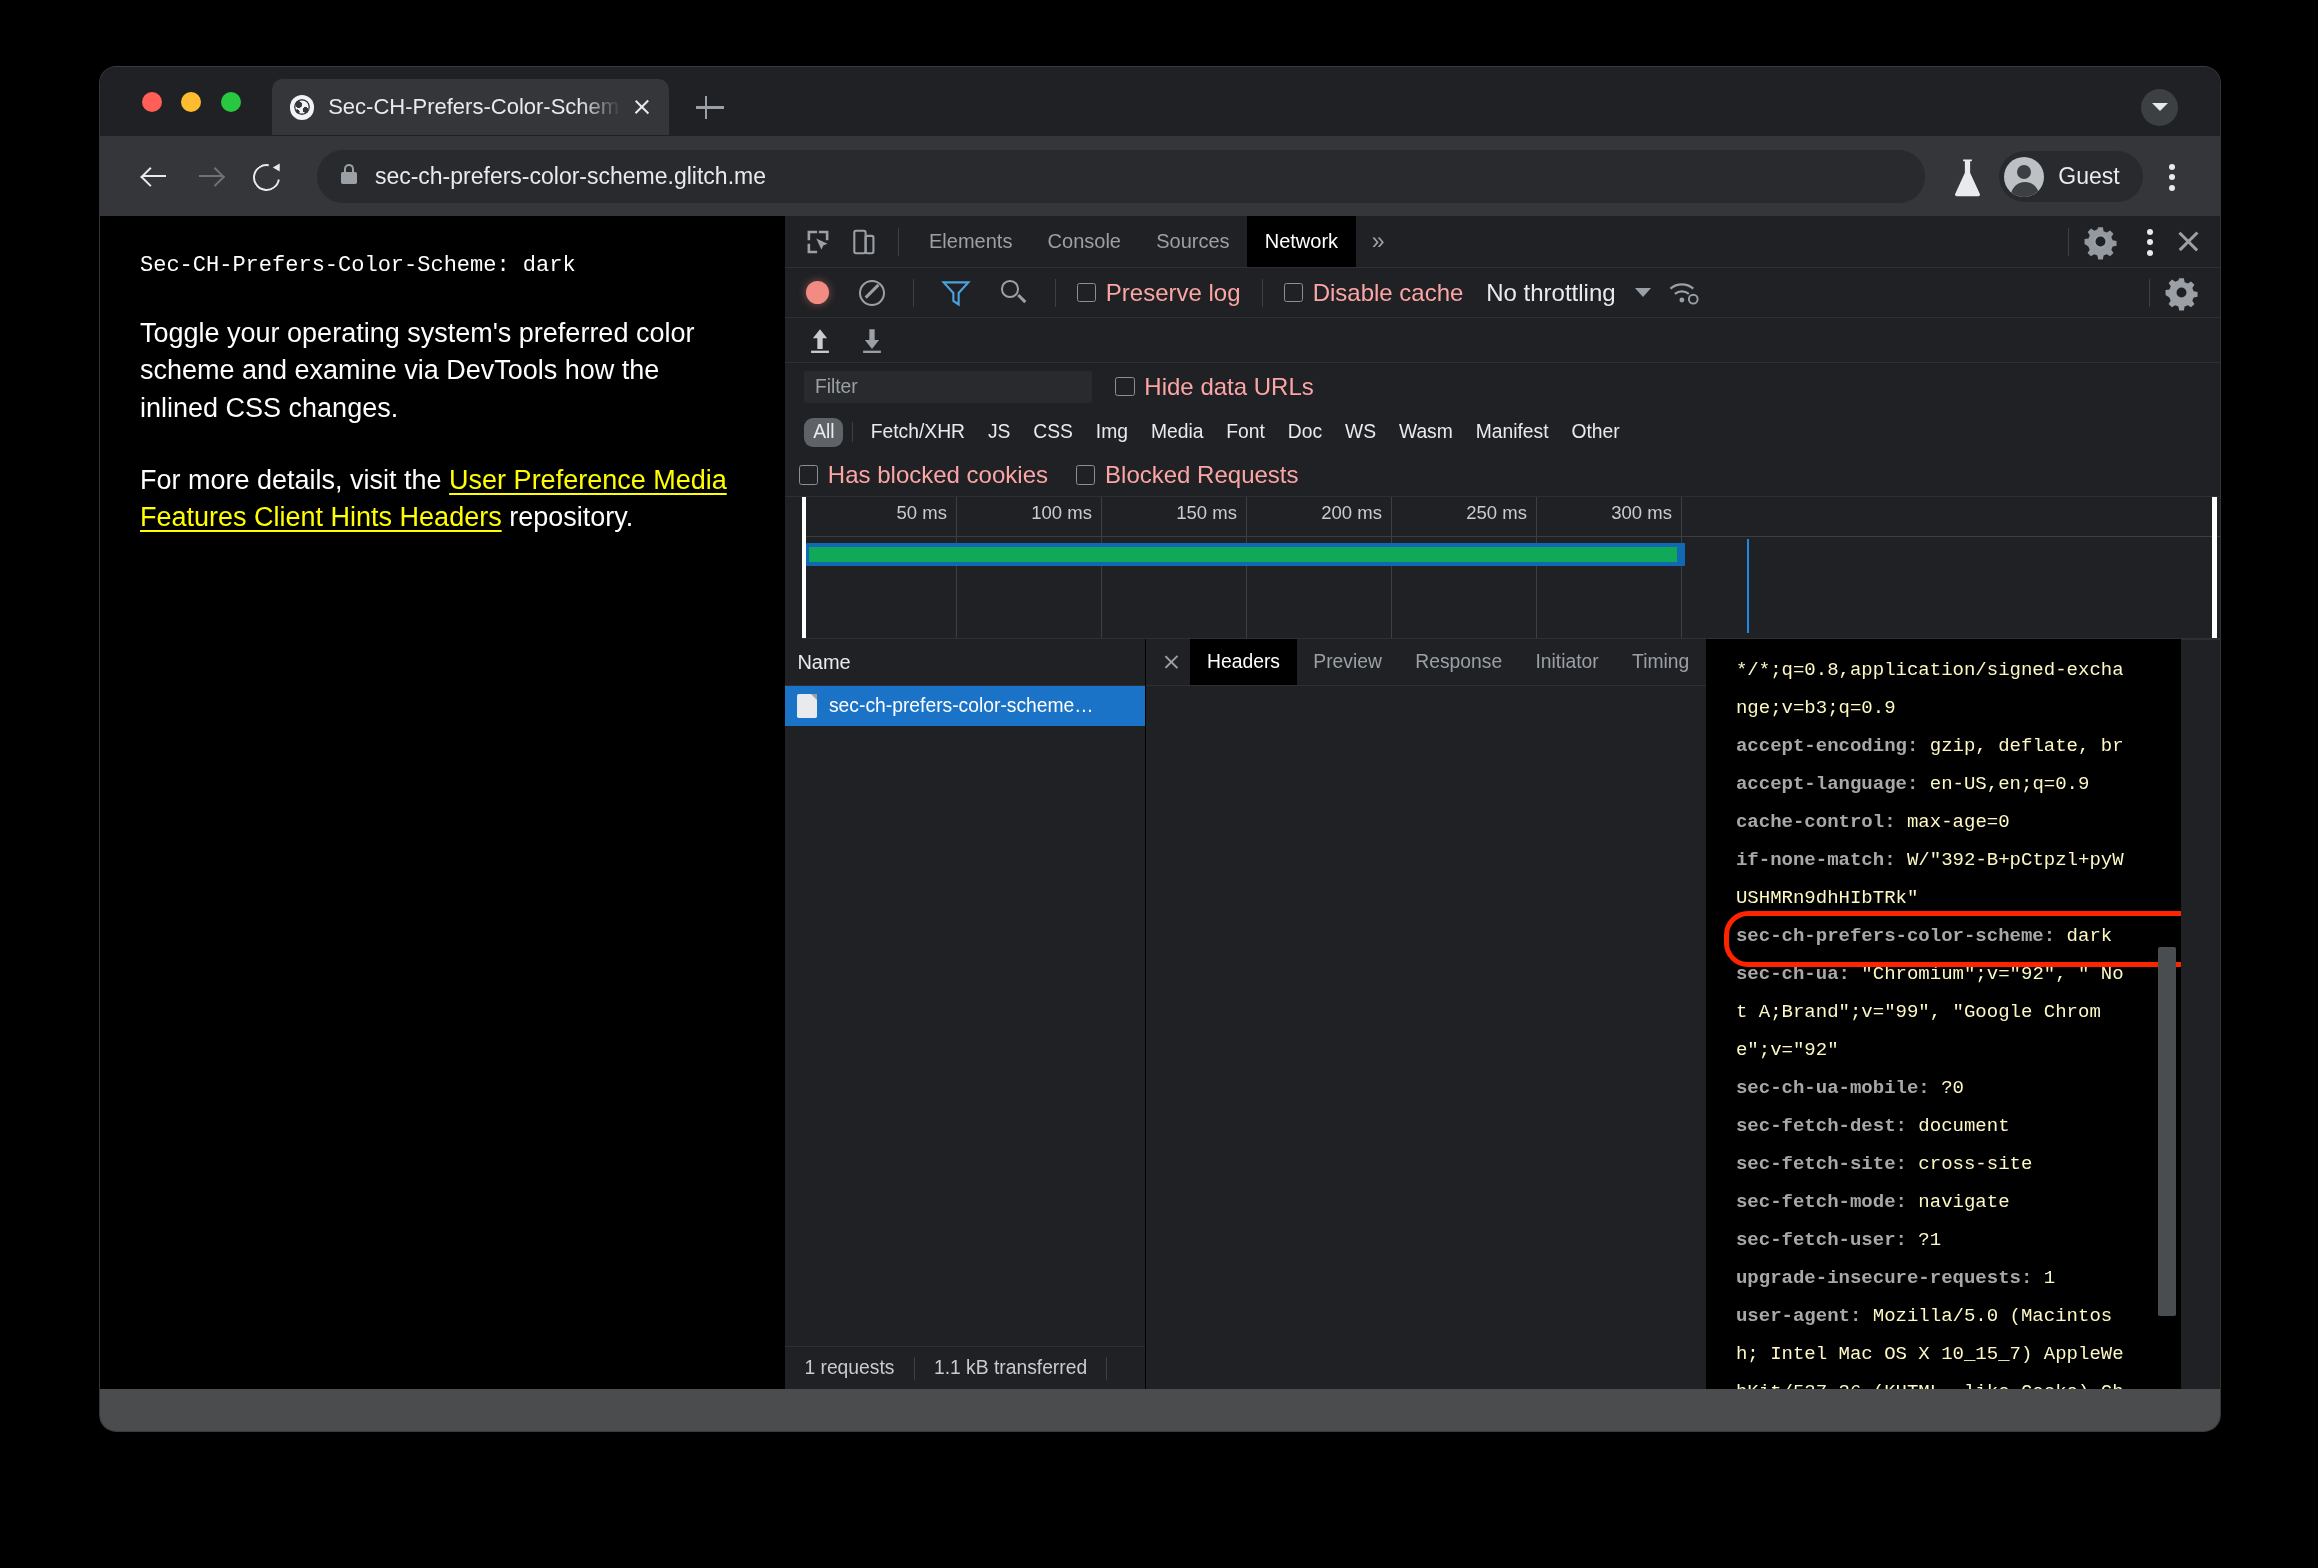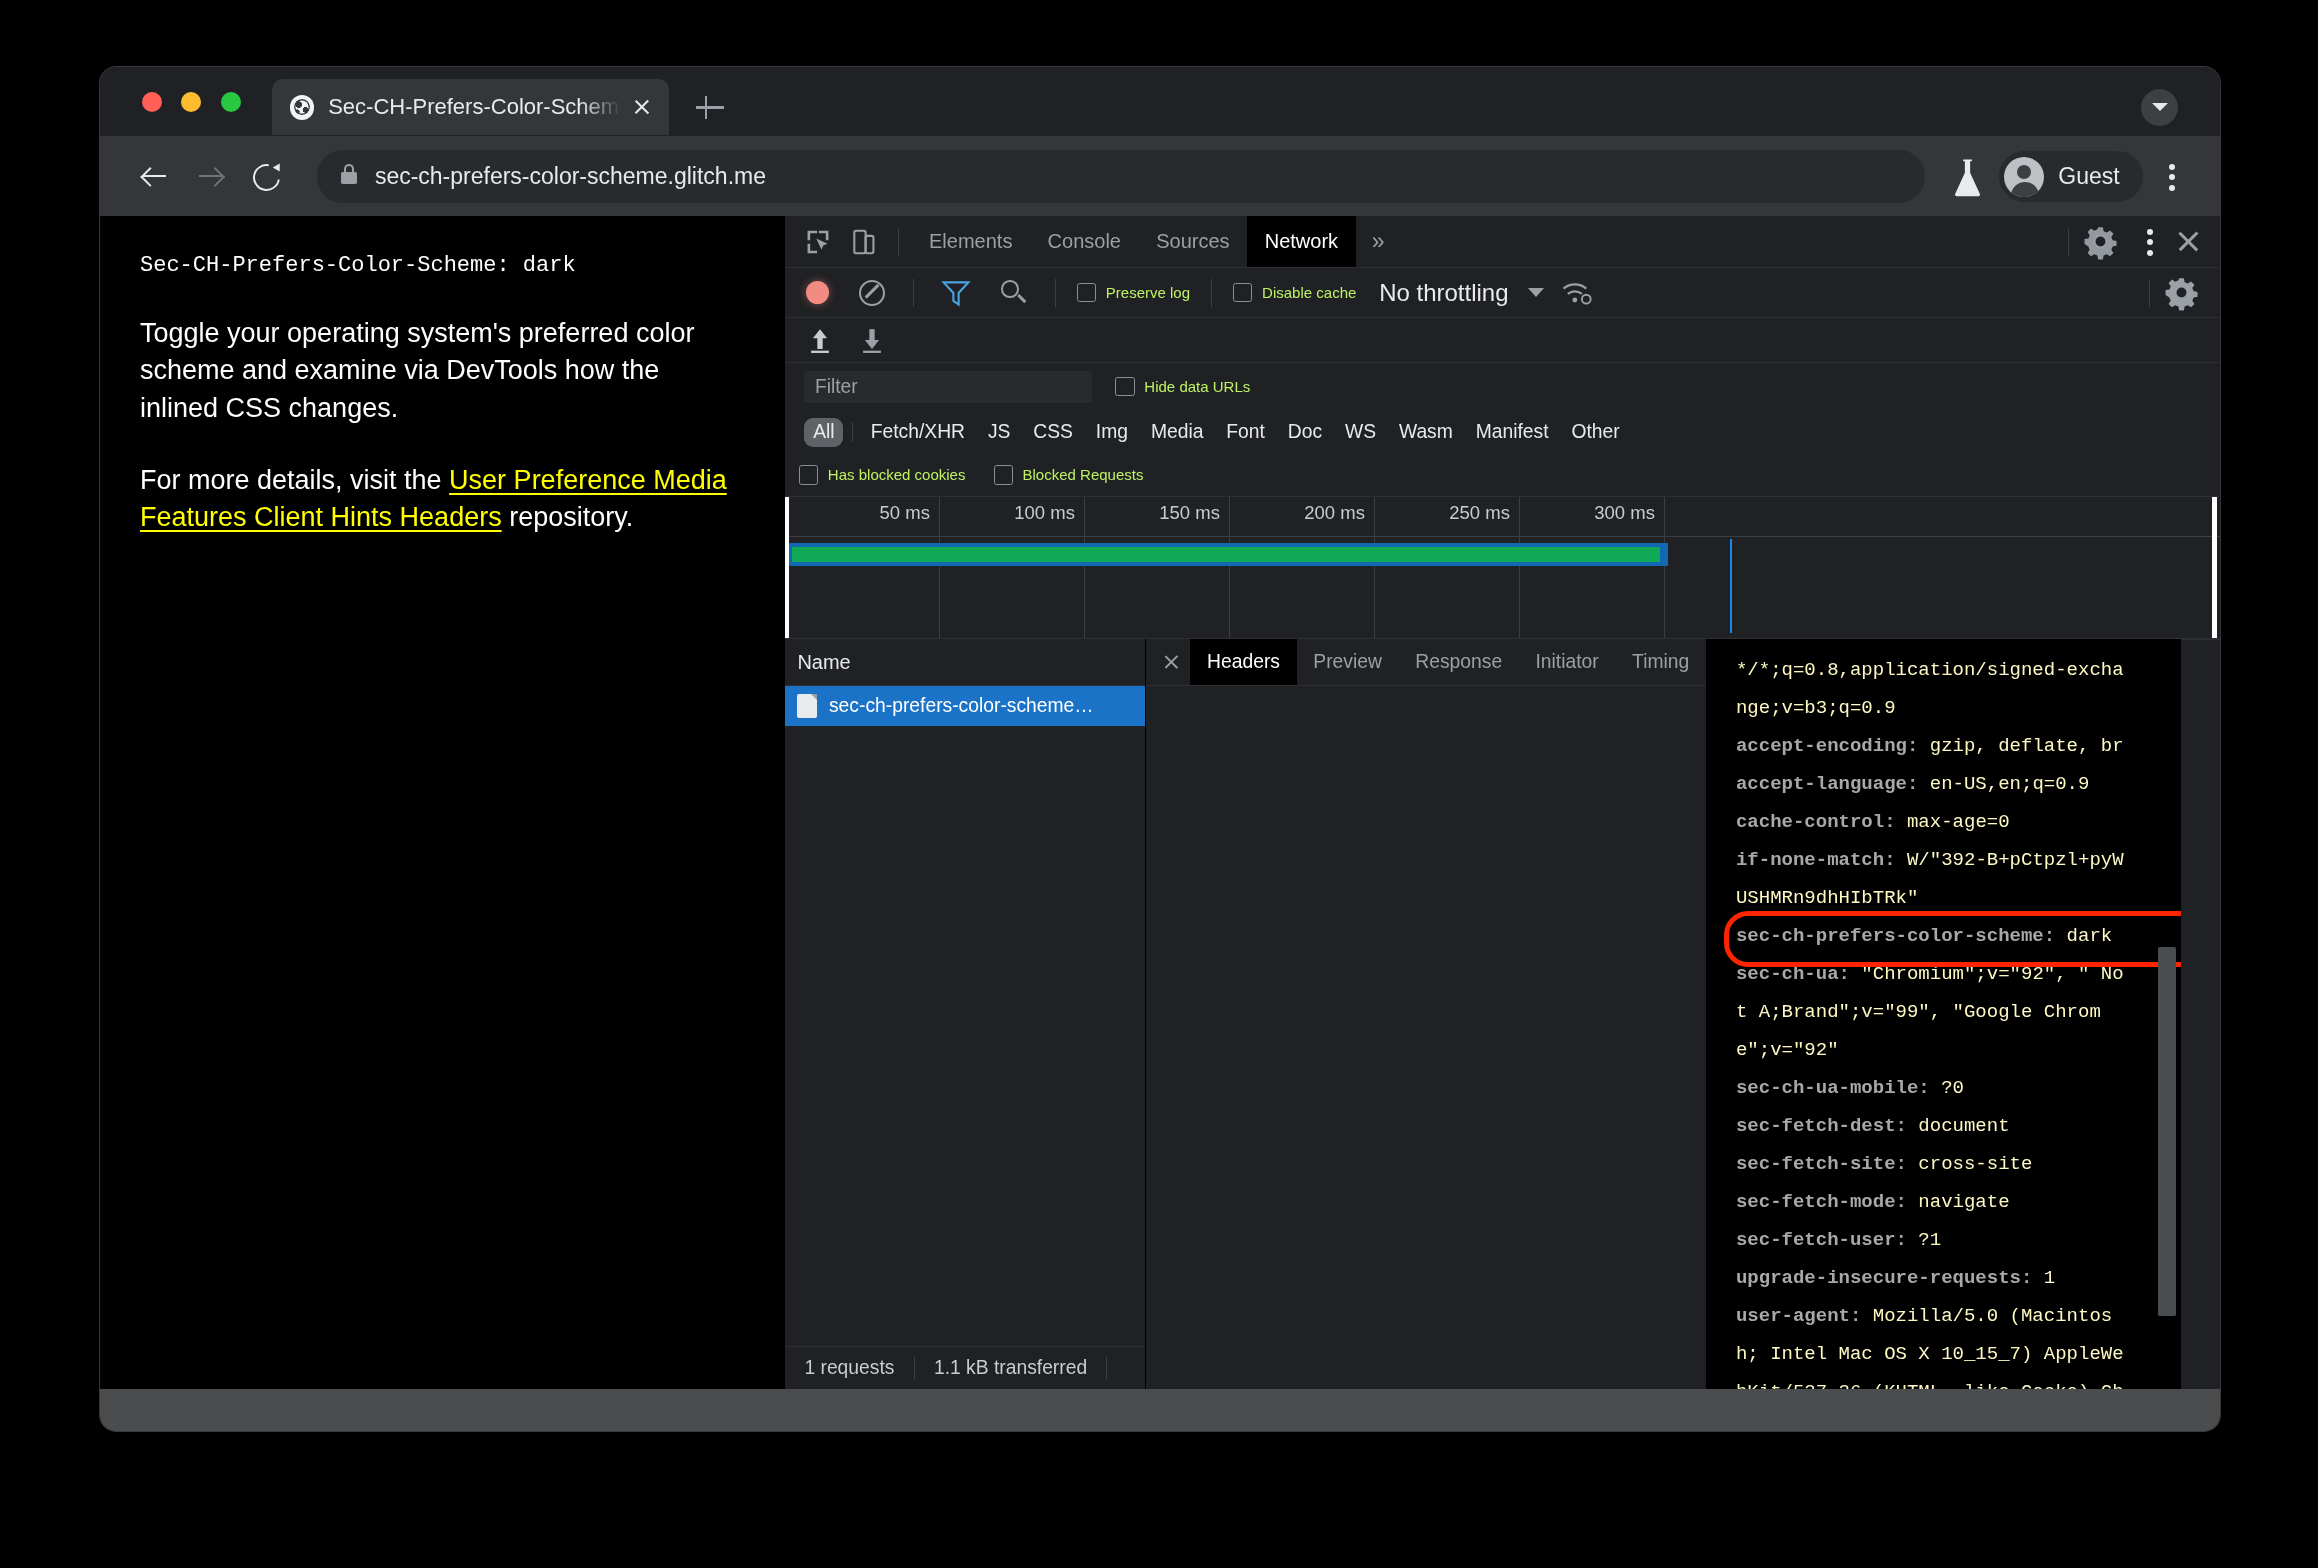--- a/index.html
+++ b/index.html
@@ -323,21 +323,21 @@
   .search-ic::after {
     content: ""; position: absolute; left: 18.5px; top: 19.3px;
     width: 9.7px; height: 2.5px; background: #9aa0a6; transform: rotate(45deg);
   }
   .cbx-row { display: flex; align-items: center; margin: 0 8.8px; }
   .cbx {
     width: 19.3px; height: 19.3px; border: 1.8px solid #8a8f94;
     border-radius: 2.6px; flex: 0 0 19.3px; margin-right: 9.7px;
     background: #202124; box-sizing: border-box;
   }
-  .cbx-label { color: #bef264; font-size: 15px; white-space: nowrap; }
+  .cbx-label { color: #fca5a5; font-size: 24px; white-space: nowrap; }
   .throttle { color: #e8eaed; font-size: 24px; margin-left: 14px; white-space: nowrap; }
   .caret-dn {
     width: 0; height: 0; margin-left: 19.3px; flex: 0 0 auto;
     border-left: 8px solid transparent;
     border-right: 8px solid transparent;
     border-top: 9.7px solid #9aa0a6;
   }
   .wifi { width: 35px; height: 30px; margin-left: 16px; flex: 0 0 35px; position: relative; }
 
   
@@ -388,20 +388,21 @@
     border-bottom: 0.9px solid #2e2f32;
   }
 
   
   .dt-overview {
     height: 141px; flex: 0 0 141px;
     background: #202124;
     position: relative;
     border-bottom: 0.9px solid #2e2f32;
     overflow: hidden;
+    margin-left: 17px;
   }
   .ov-left-handle {
     position: absolute; left: 0; top: 0; width: 4.4px; height: 100%;
     background: #fff; z-index: 4;
   }
   .ov-right-handle {
     position: absolute; right: 3.5px; top: 0; width: 4.4px; height: 100%;
     background: #fff; z-index: 4;
   }
   .ov-grid { position: absolute; inset: 0 0 0 0; }

